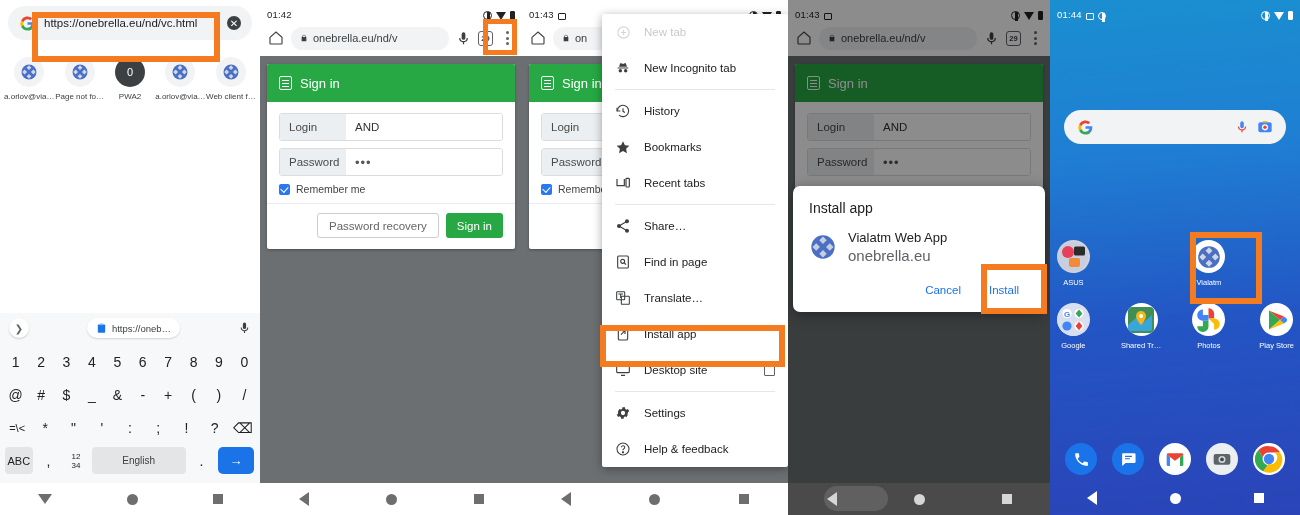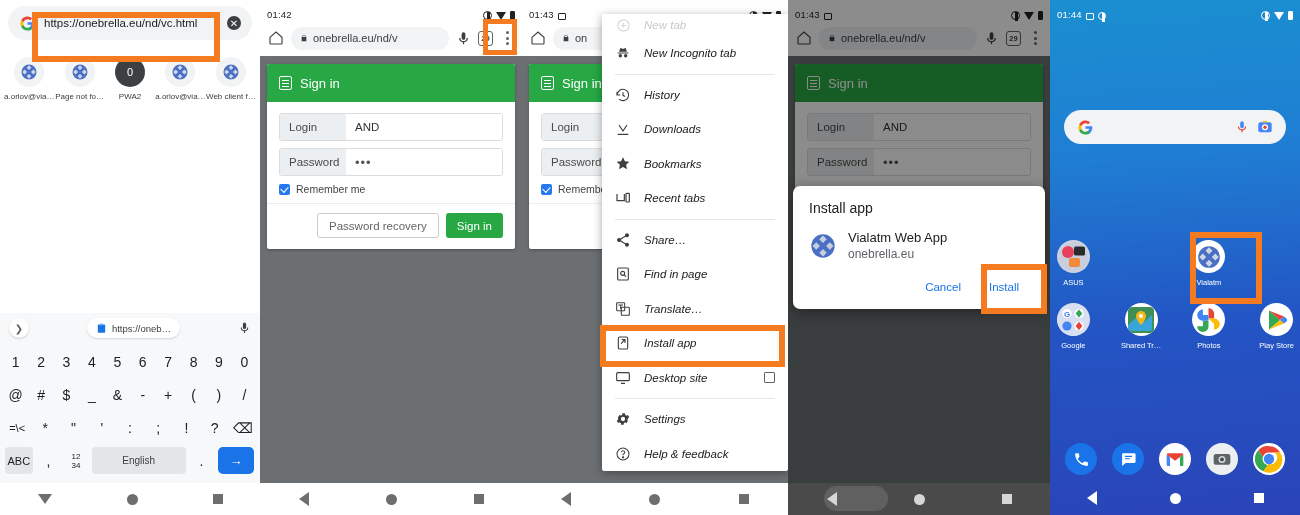--- a/index.html
+++ b/index.html
@@ -123,38 +123,38 @@
   .key.sm { font-size:11px; }
   .key.gray { background:#e3e5e7; border-radius:4px; margin:3px 2px; font-size:11px; }
   .key.space { flex: 3.4; background:#e3e5e7; border-radius:4px; margin:3px 2px; font-size:10px; color:#3c4043;}
   .key.enter { flex: 1.3; background:#1b73e8; border-radius:5px; margin:3px 3px; color:#fff; font-size:13px;}
 
   
   .menu {
     position:absolute; right: 0; top: 14px; width: 186px; background:#fff;
     box-shadow: 0 2px 10px rgba(0,0,0,.35); border-radius: 2px; overflow:hidden;
   }
-  .mi { height: 34.5px; display:flex; align-items:center; gap: 13px; padding: 4px 13px; font-size: 11.5px; color:#202124;font-style:italic;}
+  .mi { height: 34.5px; display:flex; align-items:center; gap: 13px; padding: 18px 13px; font-size: 11.5px; color:#202124;}
   .mi.faded { opacity:.25; height:22px; }
   .mi-ic { width:16px; height:16px; flex:none; display:flex; align-items:center; justify-content:center;}
   .mi-lb { flex:1;}
   .mi-box { width:11px;height:11px;border:1.5px solid #5f6368;border-radius:1px;flex:none;}
   .m-sep { height:1px; background:#e4e6e8; margin: 3px 13px;}
 
   
   .scrim { position:absolute; inset:0; background: rgba(0,0,0,.45); }
   .dialog {
     position:absolute; left: 5px; right: 5px; top: 186px; background:#fff;
     border-radius: 7px; padding: 14px 16px 9px; box-shadow: 0 3px 14px rgba(0,0,0,.4);
   }
   .dlg-t { font-size: 14px; color:#202124; margin-bottom: 14px;}
   .dlg-app { display:flex; align-items:center; gap:11px; margin-bottom: 13px;}
   .dlg-ic { width: 28px; height:28px; flex:none;}
   .dlg-nm { font-size: 13px; color:#202124;}
-  .dlg-ur { font-size: 12px; color:#5f6368; margin-top:2px;}
+  .dlg-ur { font-size: 15px; color:#5f6368; margin-top:2px;}
   .dlg-act { display:flex; justify-content:flex-end; align-items:center; gap: 8px;}
   .dlg-btn { font-size: 11.5px; color:#1a73e8; padding: 7px 10px;}
 
   
   .home { height:100%; background: linear-gradient(176deg,#1a8fd0 0%, #1f7ed3 30%, #2355c4 62%, #2a44b8 100%); position:relative;}
   .gsearch {
     position:absolute; left: 14px; right: 14px; top: 110px; height: 34px;
     background:#f1f3f4; border-radius: 17px; display:flex; align-items:center; padding: 0 13px;
   }
   .gs-sp { flex:1;}
@@ -443,29 +443,20 @@
           <svg width="16" height="16" viewBox="0 0 24 24" fill="none" stroke="#3c4043" stroke-width="1.7">
               <path d="M3.5 12a8.5 8.5 0 1 1 2.6 6.1"></path>
               <path d="M3 7v5h5"></path>
               <path d="M12 8v4.5l3 1.7"></path>
             </svg>
         </span>
         <span class="mi-lb">History</span>
       </div>
       <div class="mi">
         <span class="mi-ic">
-          <svg width="16" height="16" viewBox="0 0 24 24" fill="none" stroke="#3c4043" stroke-width="1.8">
-              <path d="M6 6l6 9 6-9"></path>
-              <path d="M4 20h16"></path>
-            </svg>
-        </span>
-        <span class="mi-lb">Downloads</span>
-      </div>
-      <div class="mi">
-        <span class="mi-ic">
           <svg width="17" height="17" viewBox="0 0 24 24" fill="#3c4043">
               <path d="M12 2.5l2.9 6 6.6.9-4.8 4.6 1.2 6.5L12 17.4 6.1 20.5l1.2-6.5L2.5 9.4l6.6-.9z"></path>
             </svg>
         </span>
         <span class="mi-lb">Bookmarks</span>
       </div>
       <div class="mi">
         <span class="mi-ic">
           <svg width="16" height="16" viewBox="0 0 24 24" fill="none" stroke="#3c4043" stroke-width="1.8">
               <path d="M3 6v10h11V6"></path>

